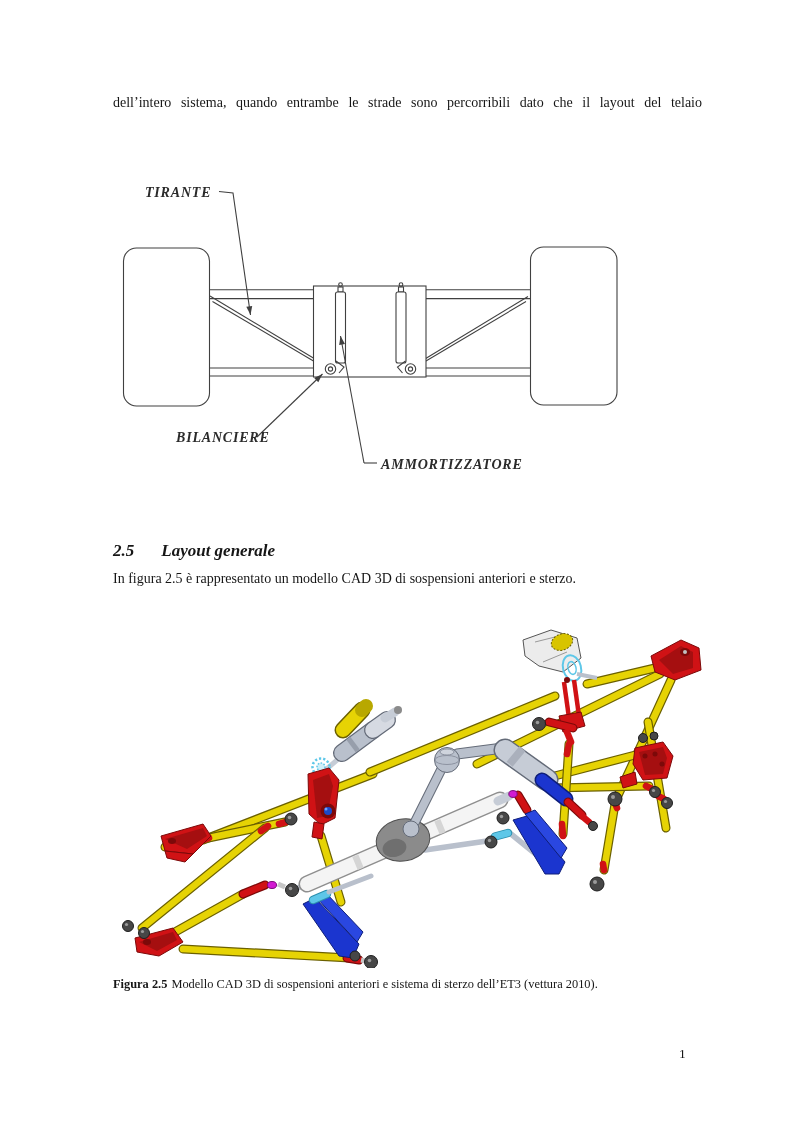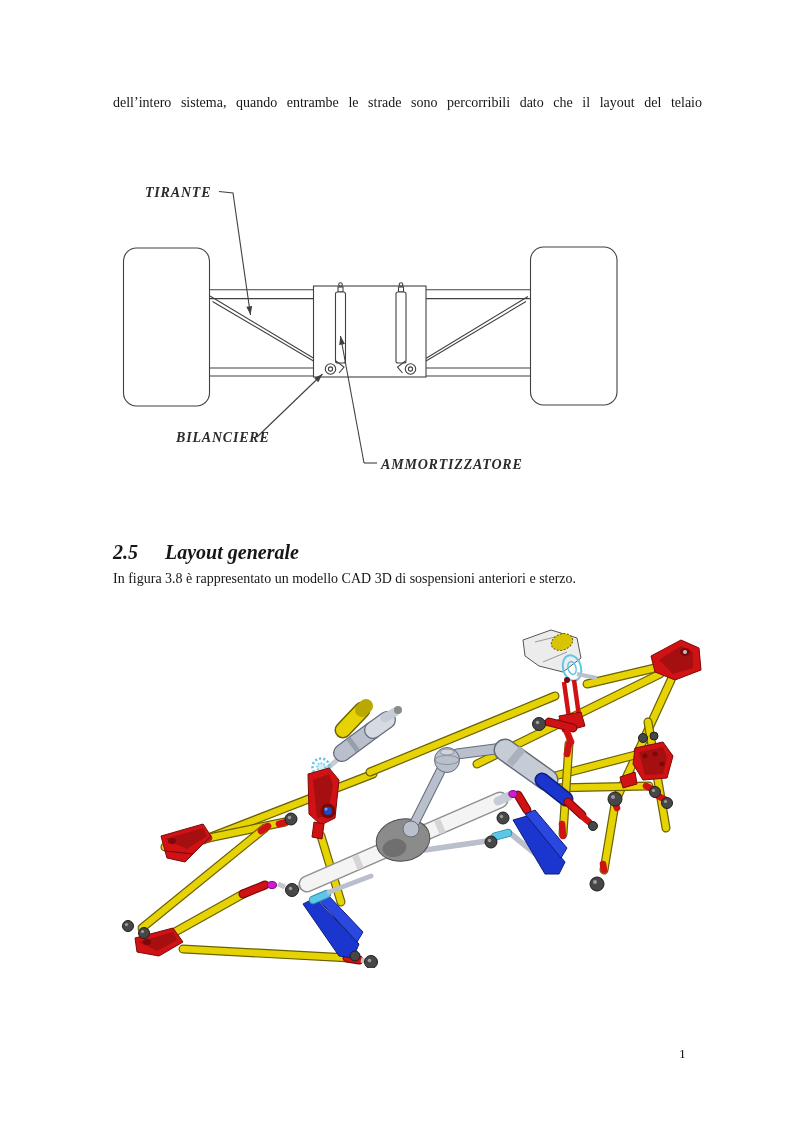--- a/index.html
+++ b/index.html
@@ -4,21 +4,21 @@
 <style>
   html,body{margin:0;padding:0;background:#e8e8e8;}
   .page{position:relative;width:793px;height:1123px;background:#ffffff;
         font-family:"Liberation Serif", serif;color:#161616;overflow:hidden;margin:0 auto;}
   .body-text{position:absolute;left:113px;width:589px;font-size:14px;line-height:29px;}
   .jline{display:block;text-align:justify;text-align-last:justify;white-space:normal;}
   .nline{display:block;}
   .caption{position:absolute;left:113px;font-size:12.4px;}
   .caption b{font-weight:bold;}
   .cap-rest{margin-left:4px;}
-  .heading{position:absolute;left:113px;font-size:20px;font-weight:bold;font-style:italic;}
+  .heading{position:absolute;left:113px;font-size:17px;font-weight:bold;font-style:italic;}
   .h-title{margin-left:27px;}
   .pagenum{position:absolute;left:679px;top:1046px;font-size:13.5px;}
   svg{position:absolute;}
   
   .ln{stroke:#404040;stroke-width:1.1;fill:none;}
   .lnw{stroke:#404040;stroke-width:1.1;fill:#ffffff;}
   .cad-label{font-family:"Liberation Serif",serif;font-style:italic;font-weight:bold;
              font-size:14px;fill:#2b2b2b;letter-spacing:0.8px;}
   
   .to{stroke:#6b6000;stroke-width:9;stroke-linecap:round;}
@@ -100,21 +100,21 @@
     <text class="cad-label" x="176" y="442">BILANCIERE</text>
     <text class="cad-label" x="381" y="469">AMMORTIZZATORE</text>
   </svg>
 
 
   <div class="heading" style="top:541px;">
     <span>2.5</span><span class="h-title">Layout generale</span>
   </div>
 
   <div class="body-text" style="top:564px;">
-    <span class="nline">In figura 3.8 è rappresentato un modello CAD 3D di sospensioni anteriori e sterzo.</span>
+    <span class="nline">In figura 2.5 è rappresentato un modello CAD 3D di sospensioni anteriori e sterzo.</span>
   </div>
 
   <svg style="left:115px;top:622px;" width="590" height="346" viewBox="0 0 590 346">
 
     <g>
       <line class="to" x1="88" y1="218" x2="258" y2="152"></line>
         <line class="ty" x1="88" y1="218" x2="258" y2="152"></line>
       <line class="to" x1="50" y1="225" x2="170" y2="200"></line>
         <line class="ty" x1="50" y1="225" x2="170" y2="200"></line>
       <line class="to" x1="27" y1="306" x2="150" y2="206"></line>
@@ -304,16 +304,19 @@
         <circle class="hl" cx="538.5" cy="168.5" r="1.6"></circle>
       <circle class="ball" cx="552" cy="181" r="5.5"></circle>
         <circle class="hl" cx="550.5" cy="179.5" r="1.6"></circle>
       <circle class="ball" cx="528" cy="116" r="4.5"></circle>
       <circle class="ball" cx="539" cy="114" r="4"></circle>
       <circle class="ball" cx="240" cy="334" r="5"></circle>
       <circle class="ball" cx="478" cy="204" r="4.5"></circle>
     </g>
   </svg>
 
+  <div class="caption" style="top:977px;">
+    <b>Figura 2.5</b><span class="cap-rest">Modello CAD 3D di sospensioni anteriori e sistema di sterzo dell’ET3 (vettura 2010).</span>
+  </div>
 
   <div class="pagenum">1</div>
 
 </div>
 
 </body></html>

